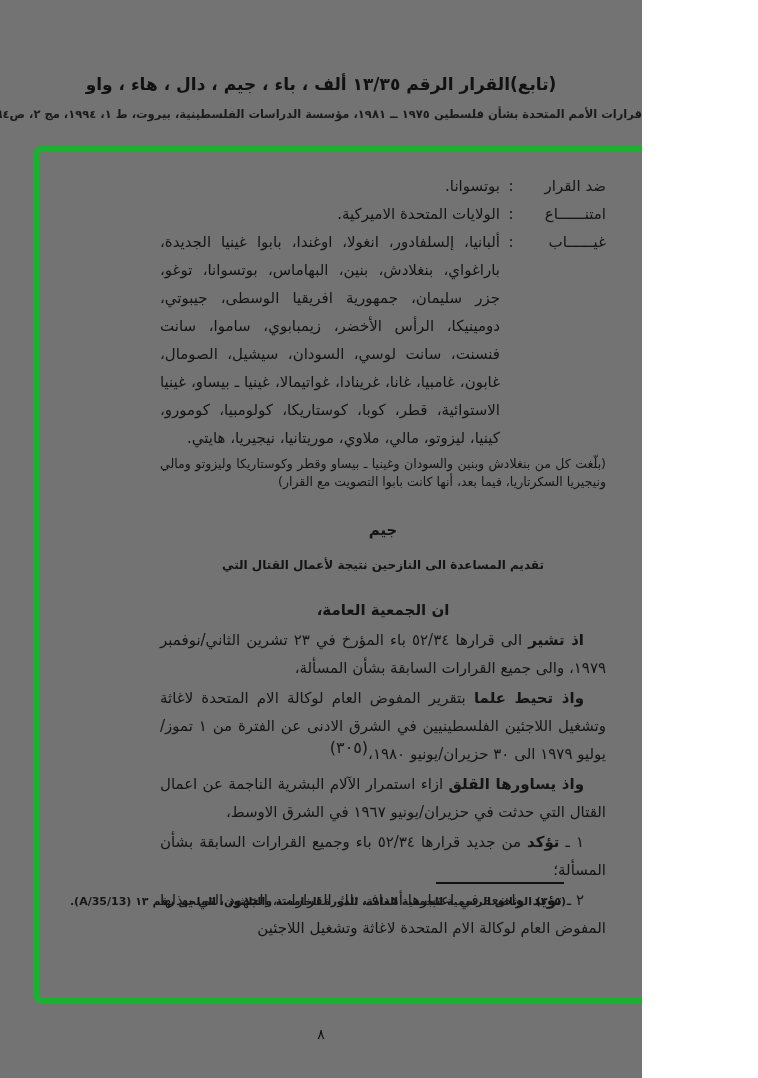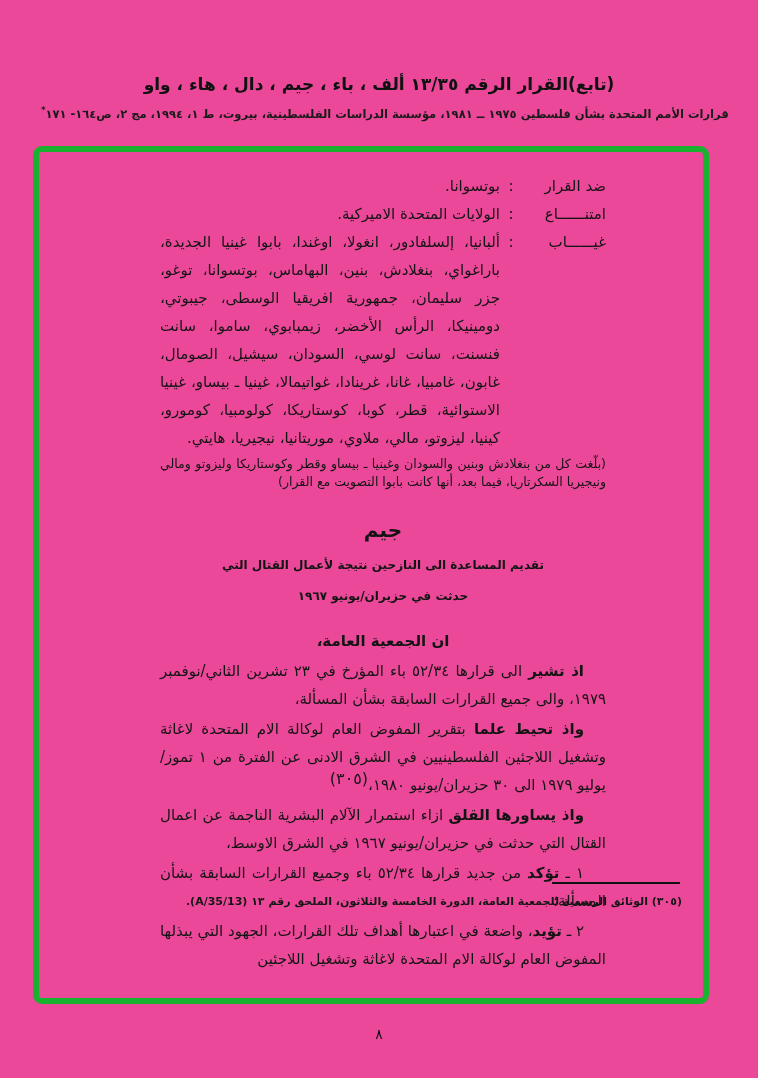--- a/index.html
+++ b/index.html
@@ -1,21 +1,21 @@
 <!DOCTYPE html>
 <html lang="ar"><head>
 <meta charset="utf-8">
 <style>
   * { box-sizing: border-box; margin: 0; padding: 0; }
   html, body { background: #ffffff; }
   .page {
     position: relative;
-    width: 758px;
+    width: 642px;
     height: 1078px;
-    background: #ec4899;
+    background: #737373;
     font-family: "DejaVu Sans", sans-serif;
     color: #141414;
     overflow: hidden;
   }
   .header-title {
     position: absolute;
     top: 74px;
     left: 0;
     width: 100%;
     text-align: center;
@@ -71,21 +71,21 @@
   .secretariat-note {
     margin-top: 3px;
     font-size: 12.5px;
     line-height: 17.5px;
     text-align: justify;
   }
   .section-letter {
     margin-top: 26px;
     text-align: center;
     font-weight: bold;
-    font-size: 20px;
+    font-size: 15px;
   }
   .section-title {
     margin-top: 6px;
     text-align: center;
     font-weight: bold;
     font-size: 12px;
     line-height: 31px;
   }
   .lead {
     margin-top: 15px;
@@ -161,21 +161,20 @@
       <span class="vote-colon">:</span>
       <span class="vote-value">ألبانيا، إلسلفادور، انغولا، اوغندا، بابوا غينيا الجديدة، باراغواي، بنغلادش، بنين، البهاماس، بوتسوانا، توغو، جزر سليمان، جمهورية افريقيا الوسطى، جيبوتي، دومينيكا، الرأس الأخضر، زيمبابوي، ساموا، سانت فنسنت، سانت لوسي، السودان، سيشيل، الصومال، غابون، غامبيا، غانا، غرينادا، غواتيمالا، غينيا ـ بيساو، غينيا الاستوائية، قطر، كوبا، كوستاريكا، كولومبيا، كومورو، كينيا، ليزوتو، مالي، ملاوي، موريتانيا، نيجيريا، هايتي.</span>
     </div>
 
     <div class="secretariat-note">(بلّغت كل من بنغلادش وبنين والسودان وغينيا ـ بيساو وقطر وكوستاريكا وليزوتو ومالي ونيجيريا السكرتاريا، فيما بعد، أنها كانت بابوا التصويت مع القرار)</div>
 
     <div class="section-letter">جيم</div>
 
     <div class="section-title">
       <div>تقديم المساعدة الى النازحين نتيجة لأعمال القتال التي</div>
-      <div>حدثت في حزيران/يونيو ١٩٦٧</div>
     </div>
 
     <div class="lead">ان الجمعية العامة،</div>
 
     <p class="para"><span></span><b>اذ تشير</b><span> الى قرارها ٥٢/٣٤ باء المؤرخ في ٢٣ تشرين الثاني/نوفمبر ١٩٧٩، والى جميع القرارات السابقة بشأن المسألة،</span><sup></sup></p>
 
     <p class="para"><span></span><b>واذ تحيط علما</b><span> بتقرير المفوض العام لوكالة الام المتحدة لاغاثة وتشغيل اللاجئين الفلسطينيين في الشرق الادنى عن الفترة من ١ تموز/يوليو ١٩٧٩ الى ٣٠ حزيران/يونيو ١٩٨٠،</span><sup>(٣٠٥)</sup></p>
 
     <p class="para"><span></span><b>واذ يساورها القلق</b><span> ازاء استمرار الآلام البشرية الناجمة عن اعمال القتال التي حدثت في حزيران/يونيو ١٩٦٧ في الشرق الاوسط،</span><sup></sup></p>
 

